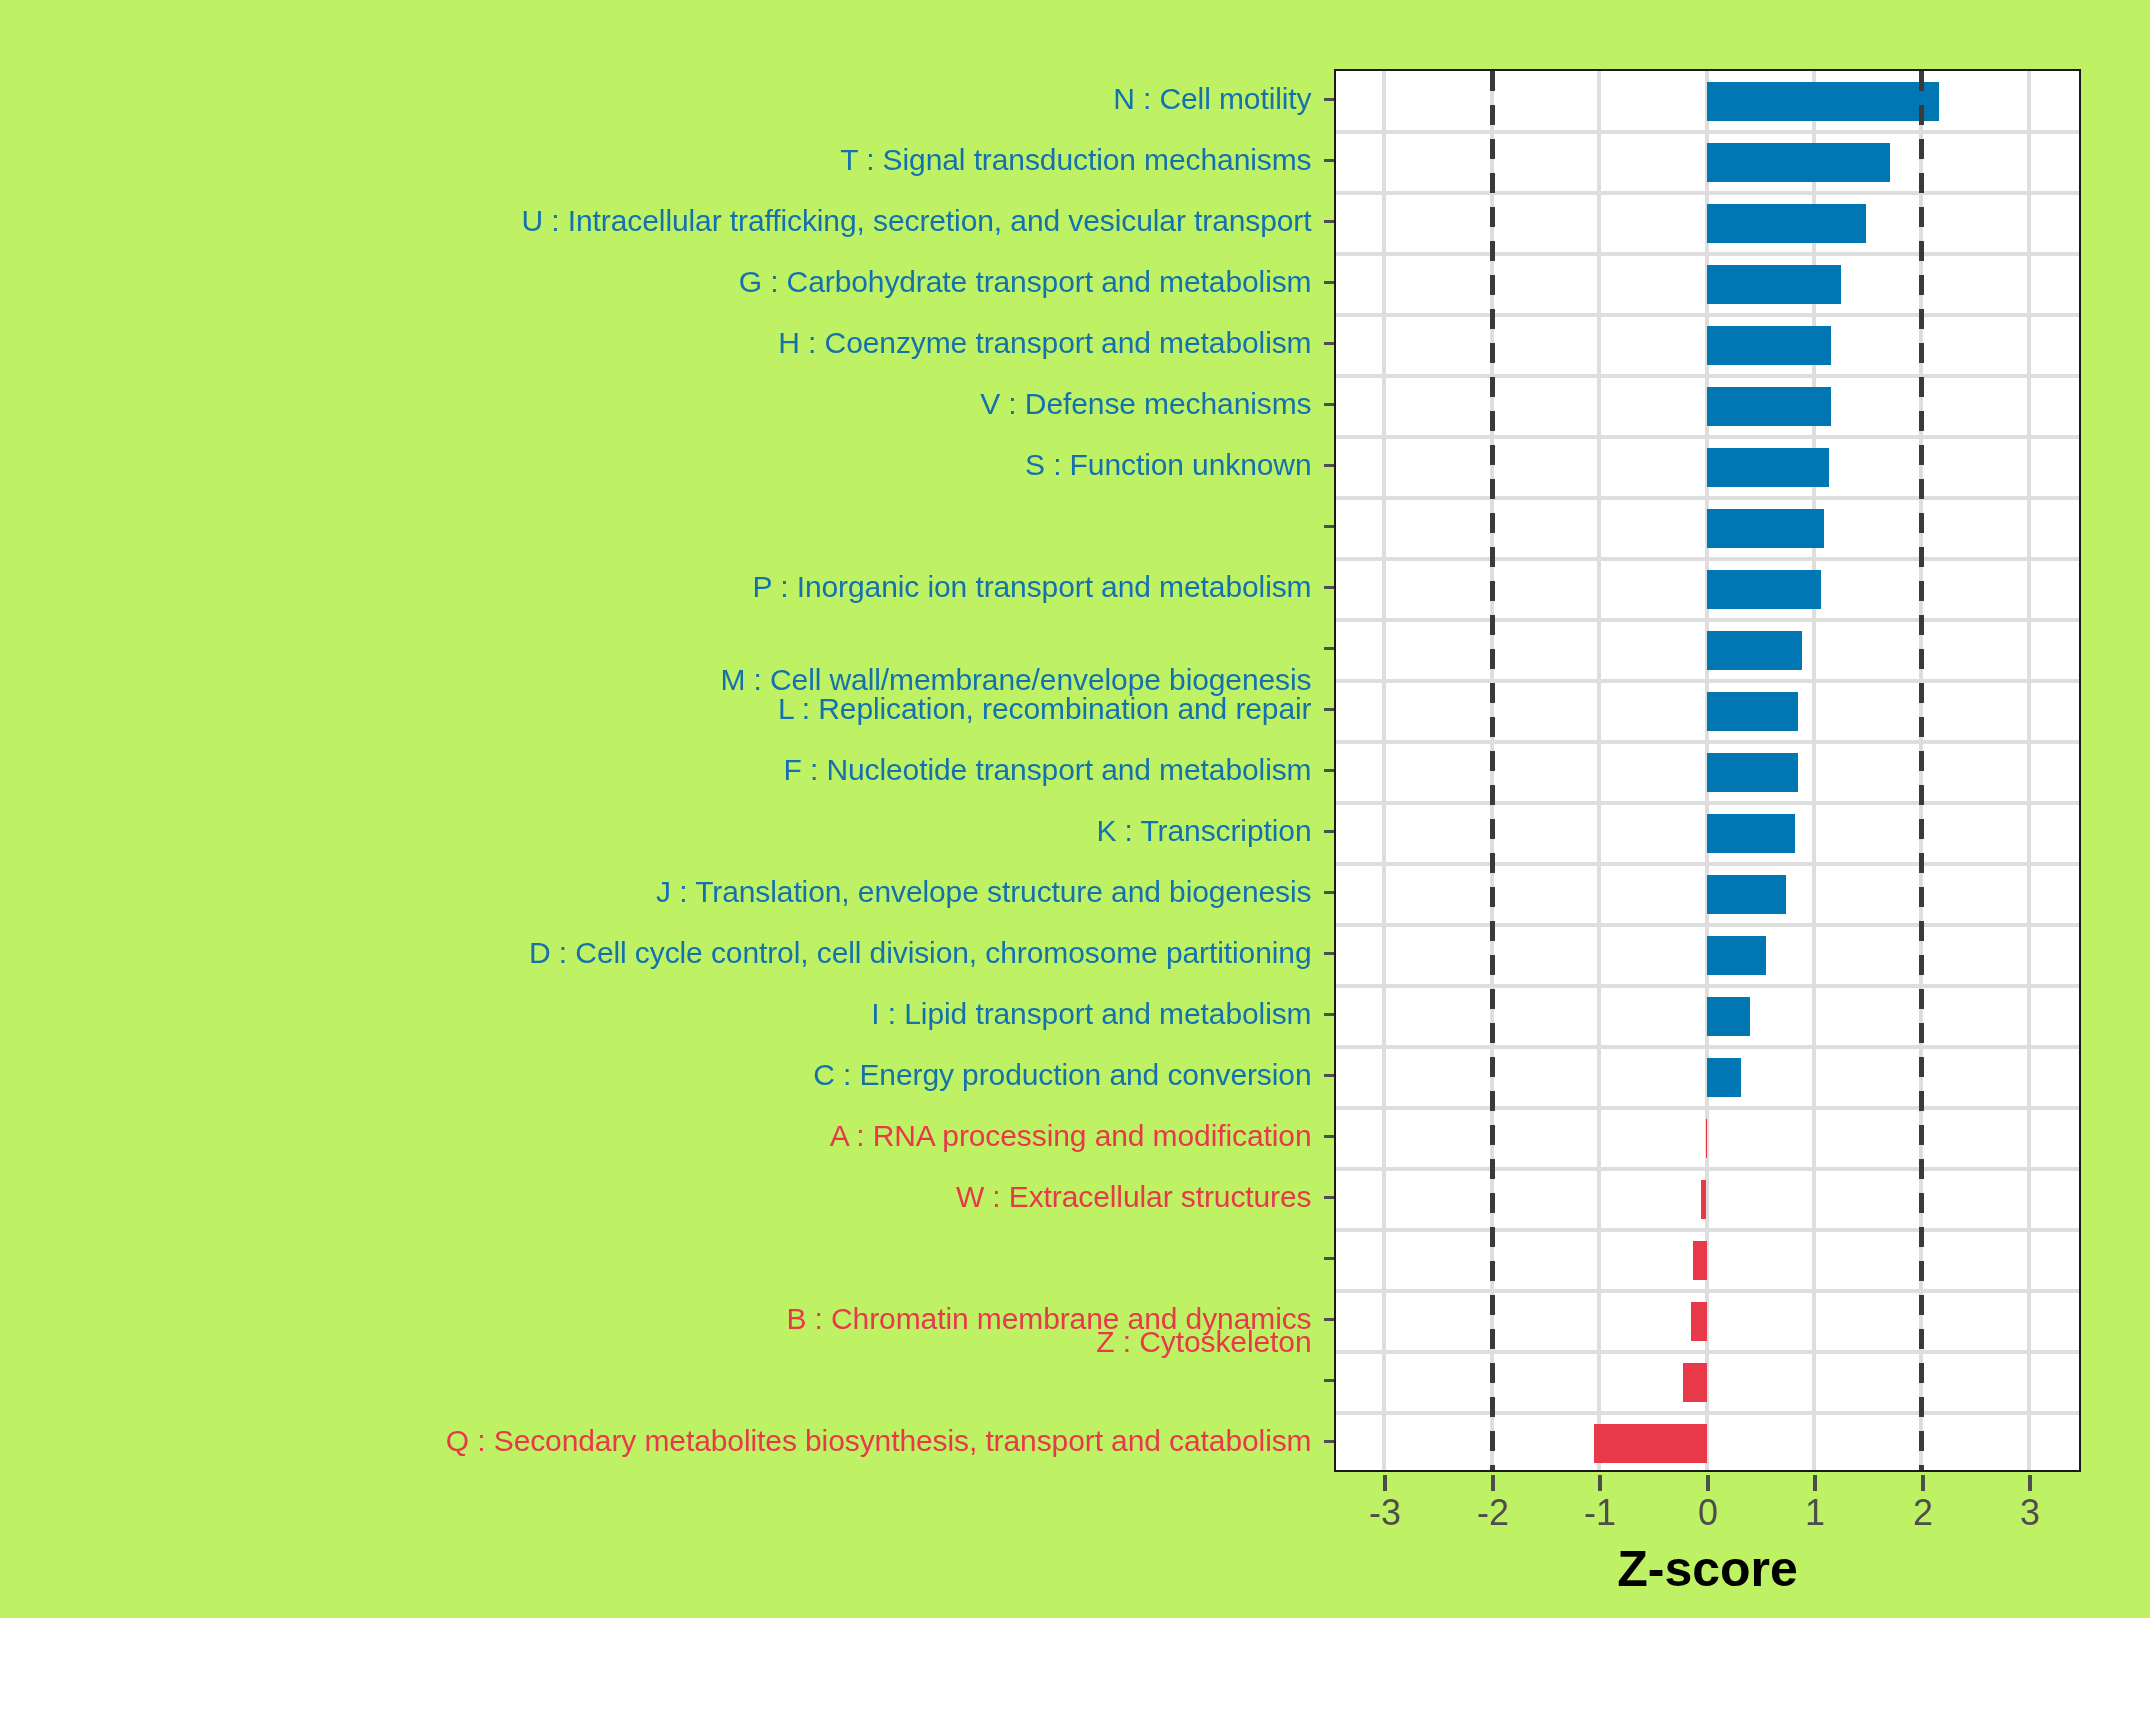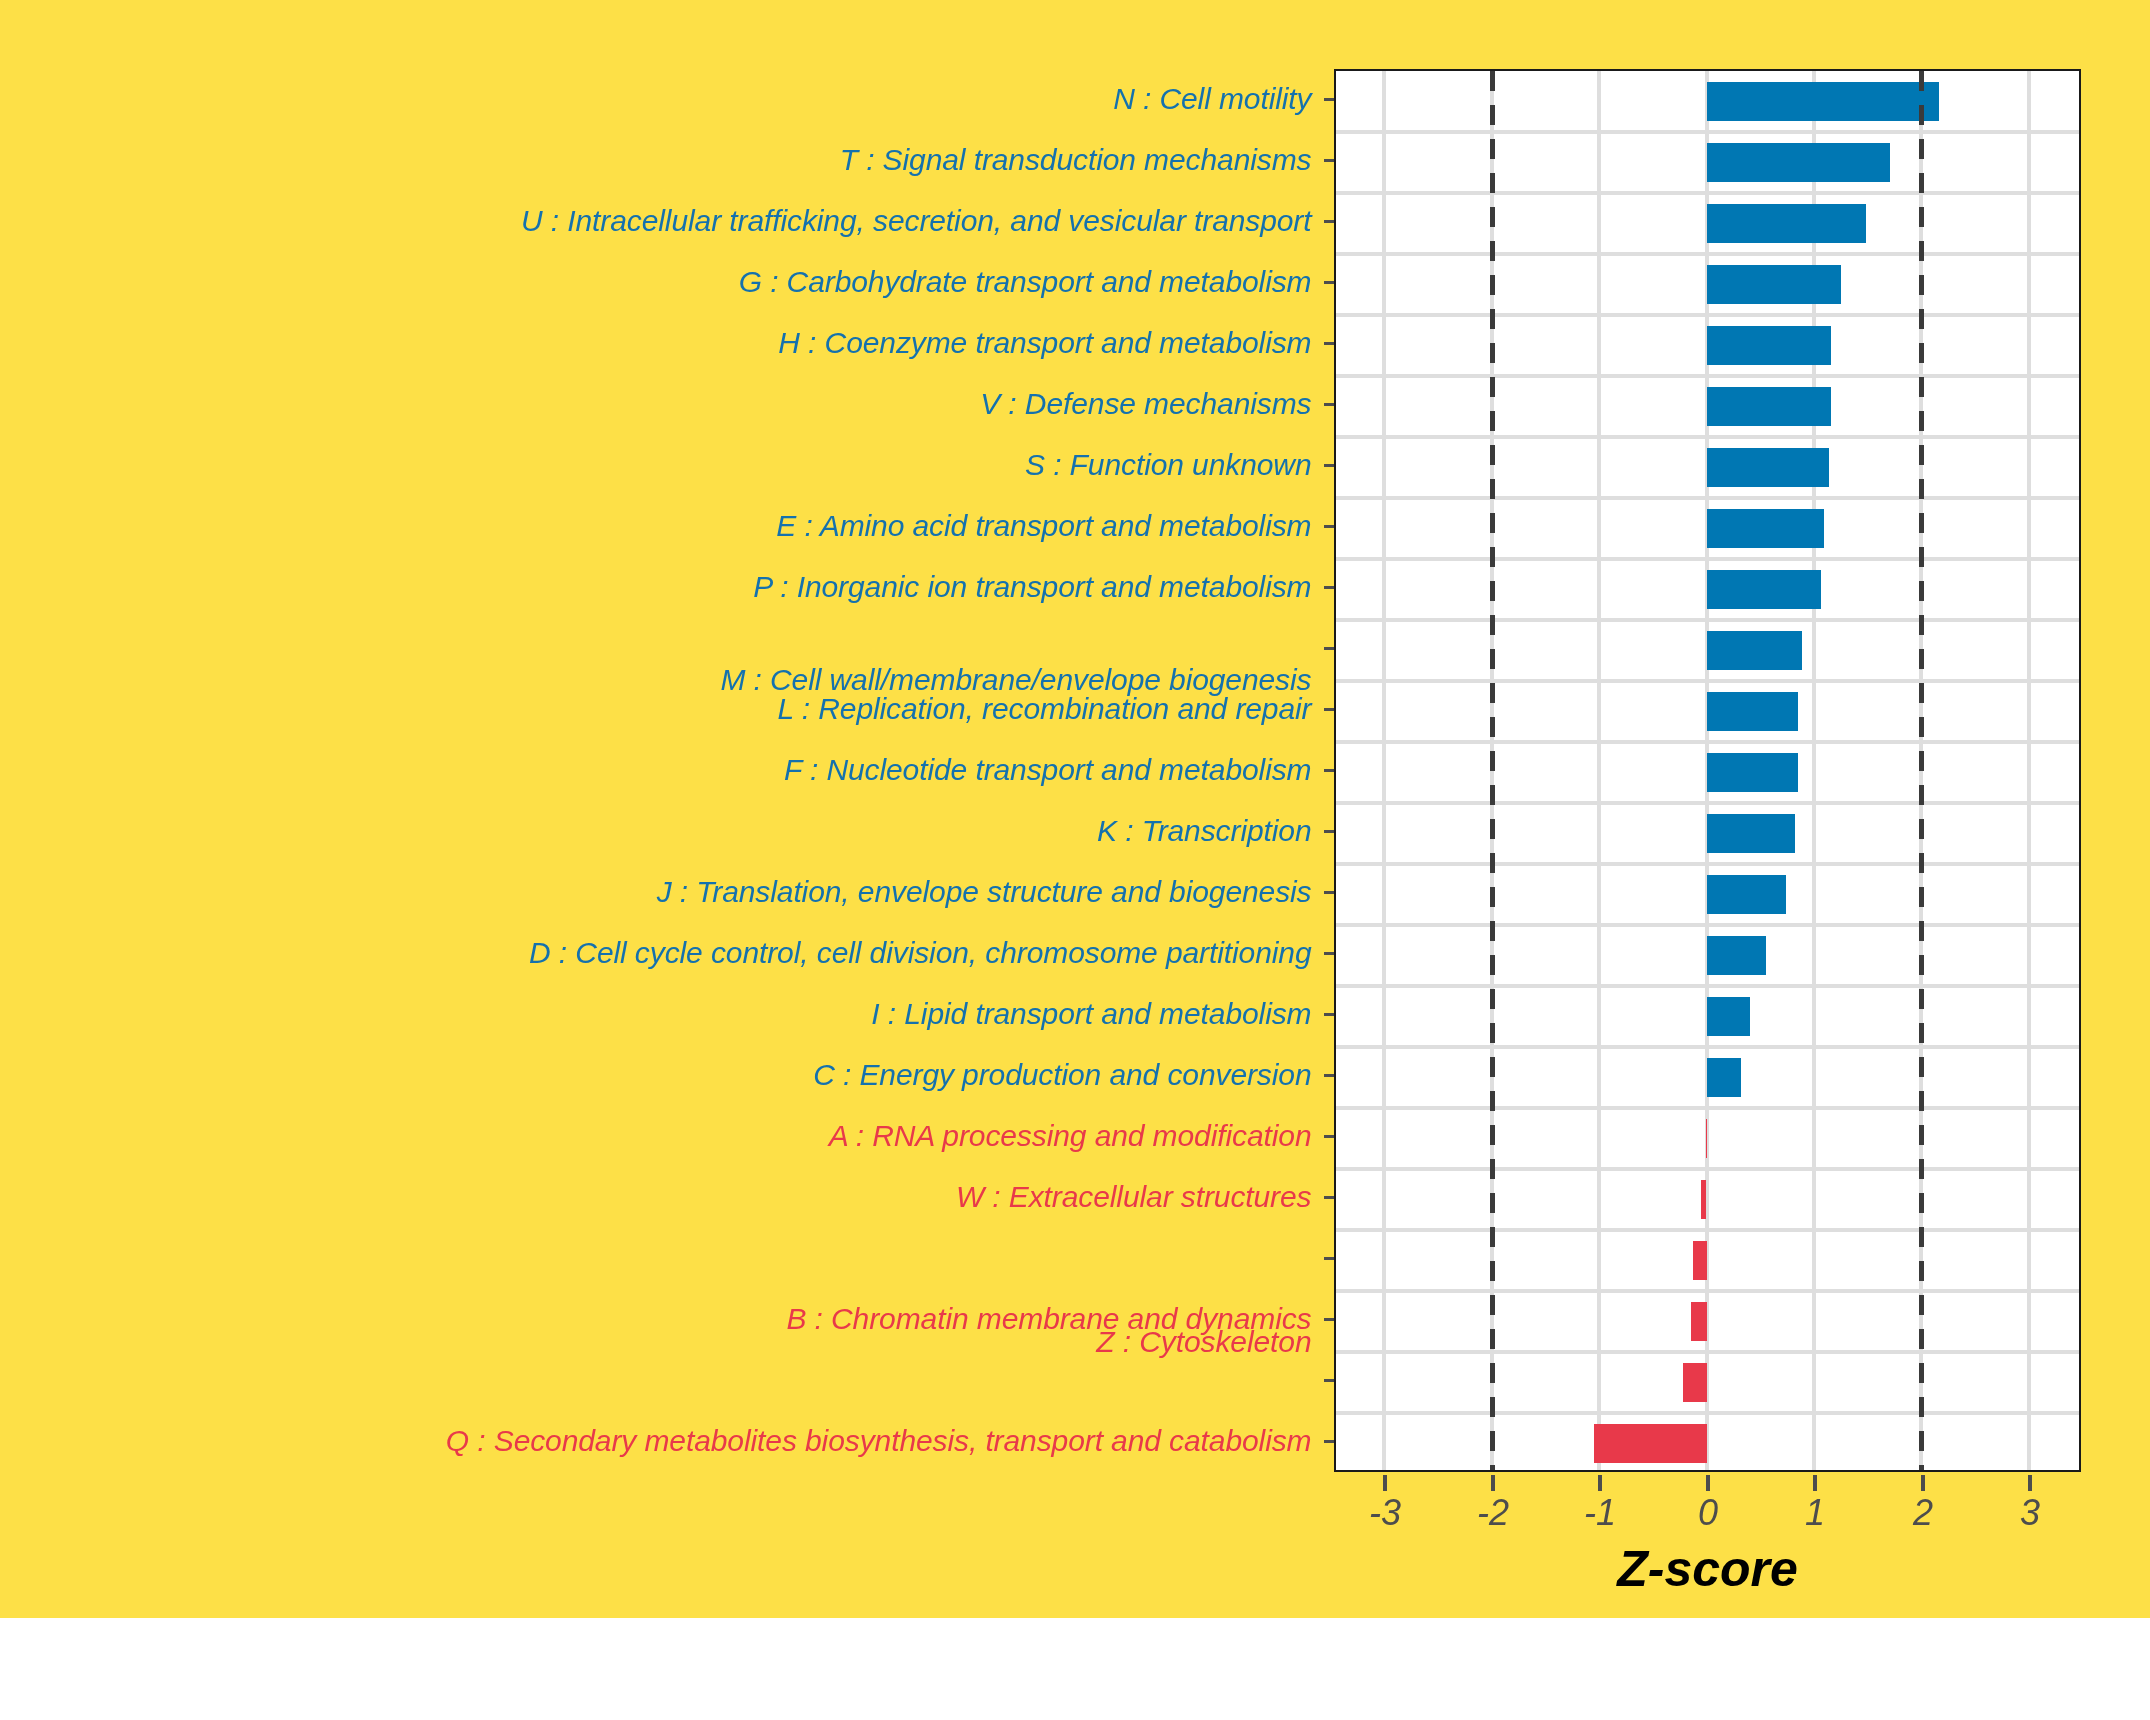--- a/index.html
+++ b/index.html
@@ -5,23 +5,22 @@
   * { box-sizing: border-box; }
   html, body {
     margin: 0; padding: 0;
     background: #ffffff;
     font-family: "Liberation Sans", "DejaVu Sans", sans-serif;
   }
   #page {
     position: relative;
     width: 2151px;
     height: 1618px;
-    background: #fde047;
+    background: #bef264;
     overflow: hidden;
-    font-style: italic;
   }
 
   
   #panel {
     position: absolute;
     left: 1334px;
     top: 69px;
     width: 747px;
     height: 1403px;
     border: 2.9px solid #1a1a1a;
@@ -151,21 +150,20 @@
       <div class="ylabel inc" style="top: 137px;">U : Intracellular trafficking, secretion, and vesicular transport</div>
       <div class="ytick" style="top: 151px;"></div>
       <div class="ylabel inc" style="top: 198px;">G : Carbohydrate transport and metabolism</div>
       <div class="ytick" style="top: 212px;"></div>
       <div class="ylabel inc" style="top: 259px;">H : Coenzyme transport and metabolism</div>
       <div class="ytick" style="top: 273px;"></div>
       <div class="ylabel inc" style="top: 320px;">V : Defense mechanisms</div>
       <div class="ytick" style="top: 334px;"></div>
       <div class="ylabel inc" style="top: 381px;">S : Function unknown</div>
       <div class="ytick" style="top: 395px;"></div>
-      <div class="ylabel inc" style="top: 442px;">E : Amino acid transport and metabolism</div>
       <div class="ytick" style="top: 456px;"></div>
       <div class="ylabel inc" style="top: 503px;">P : Inorganic ion transport and metabolism</div>
       <div class="ytick" style="top: 517px;"></div>
       <div class="ylabel inc" style="top: 596px; margin-left: 44px;">M : Cell wall/membrane/envelope biogenesis</div>
       <div class="ytick" style="top: 578px;"></div>
       <div class="ylabel inc" style="top: 625px;">L : Replication, recombination and repair</div>
       <div class="ytick" style="top: 639px;"></div>
       <div class="ylabel inc" style="top: 686px;">F : Nucleotide transport and metabolism</div>
       <div class="ytick" style="top: 700px;"></div>
       <div class="ylabel inc" style="top: 747px;">K : Transcription</div>

